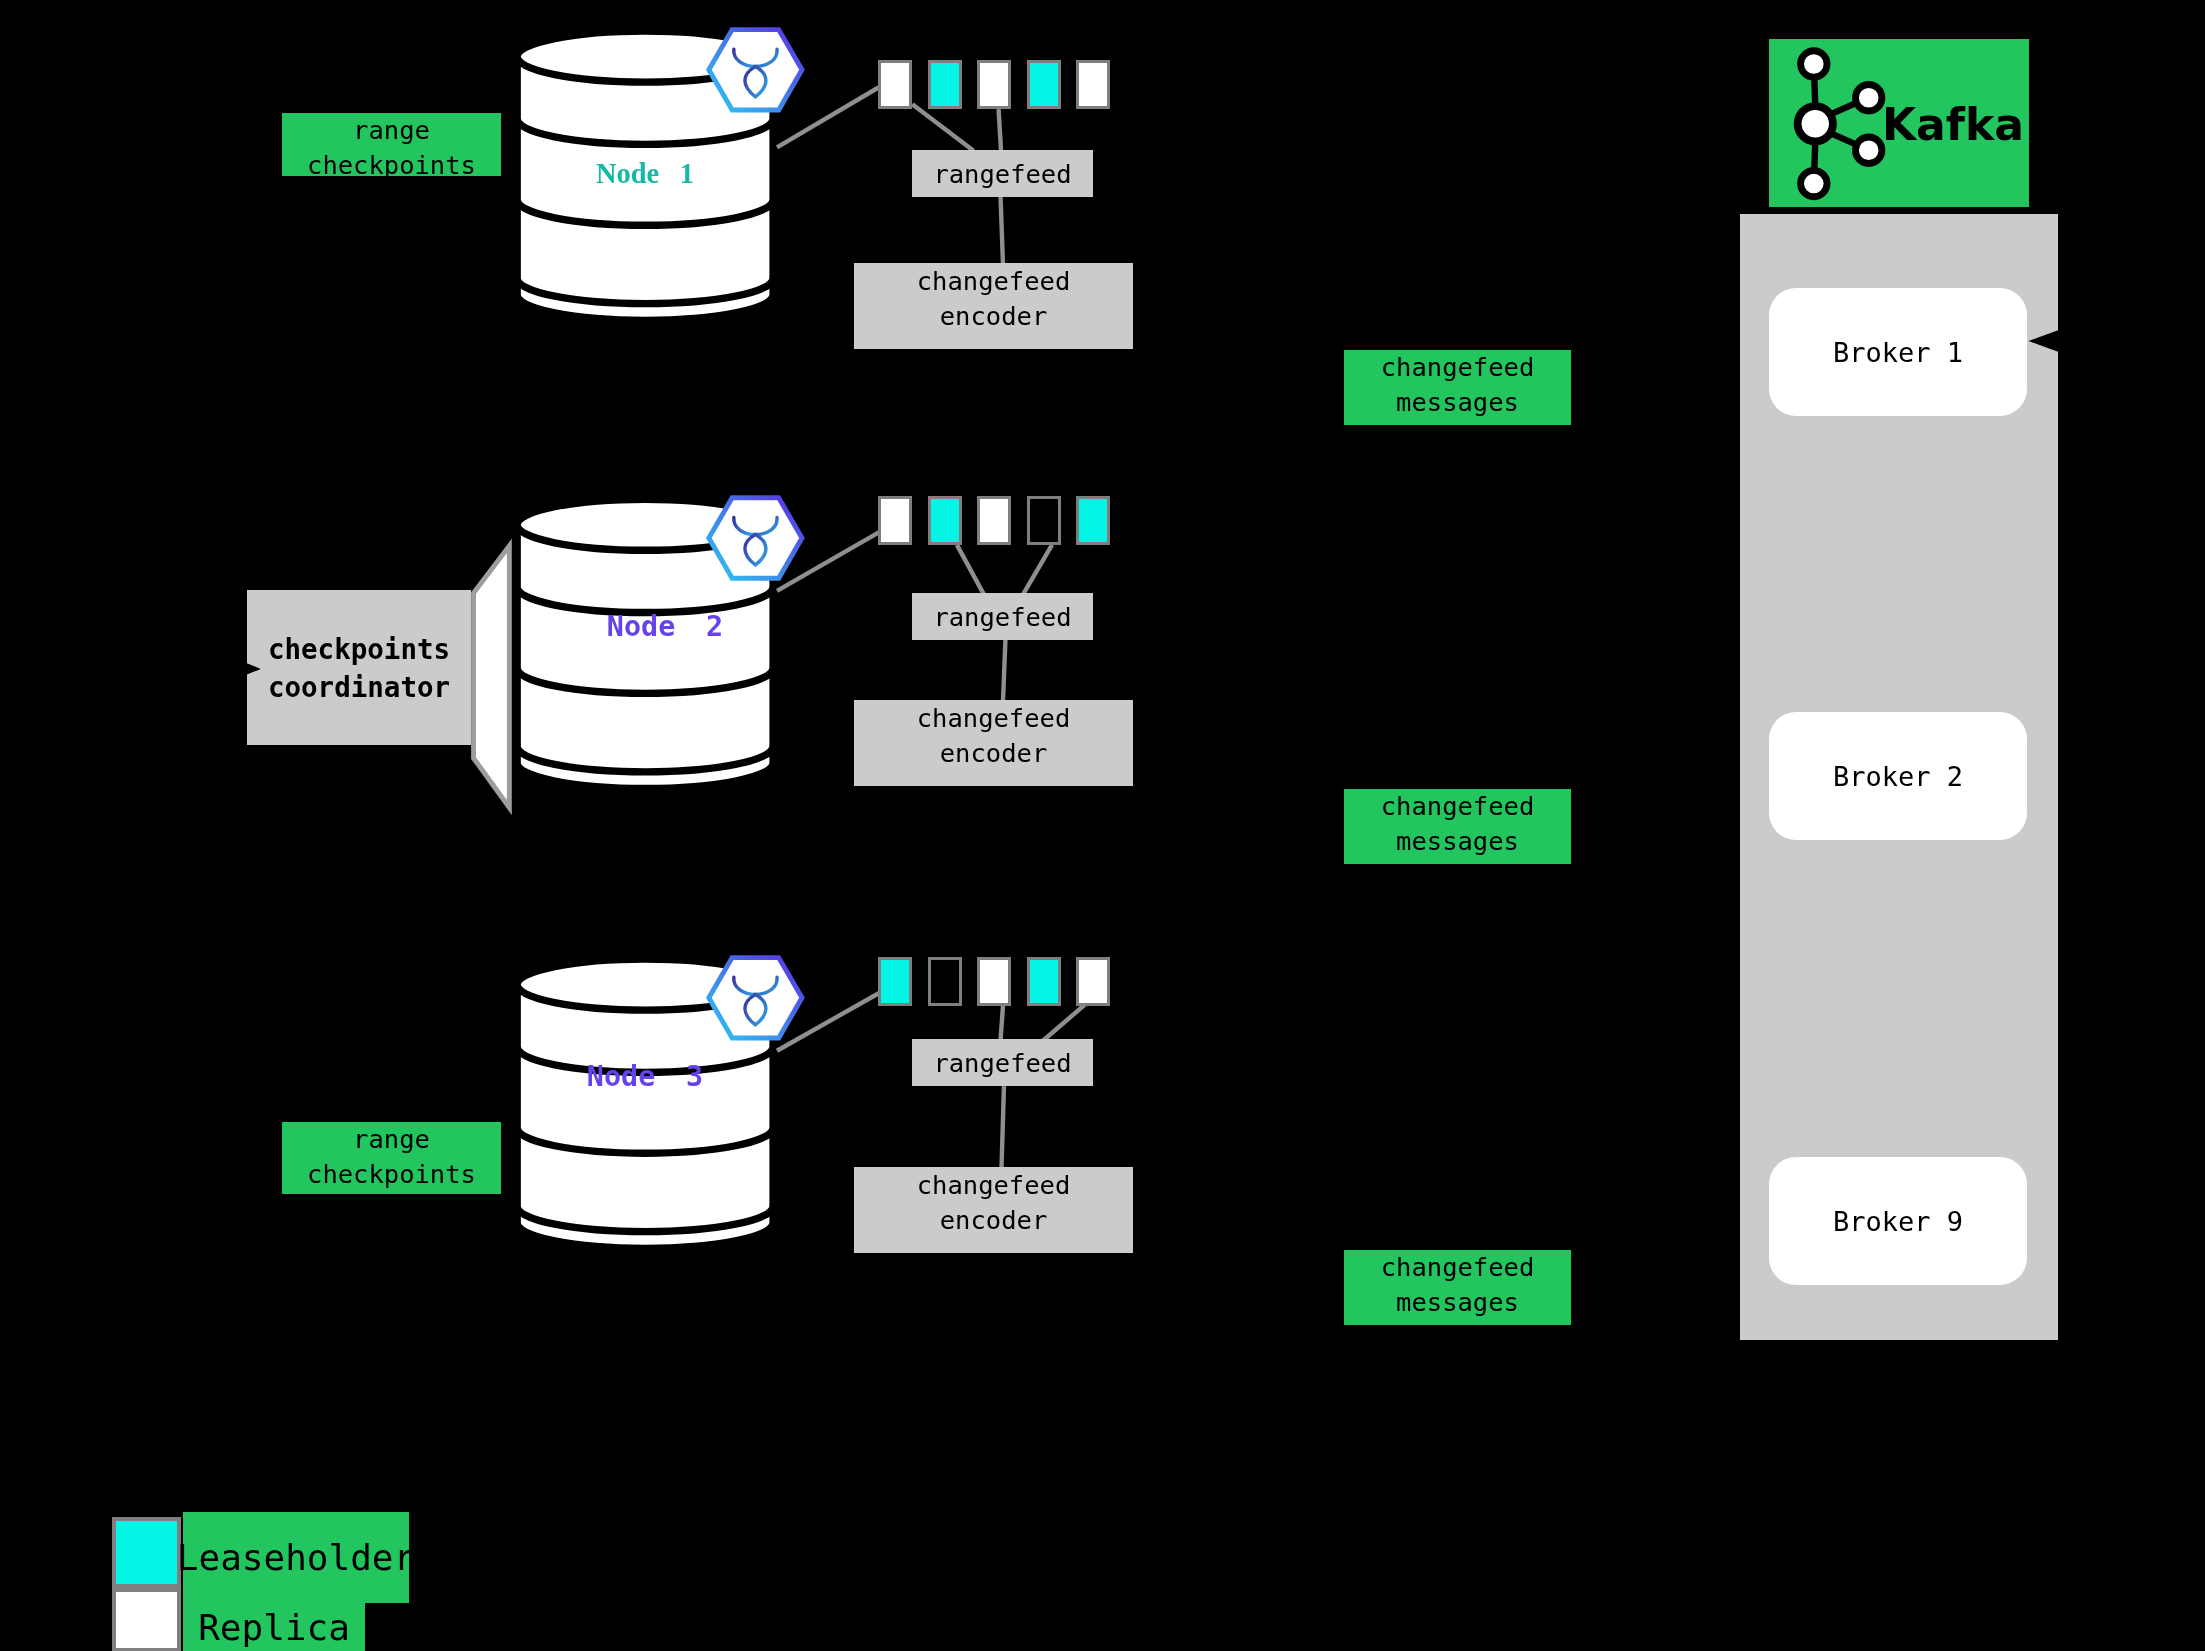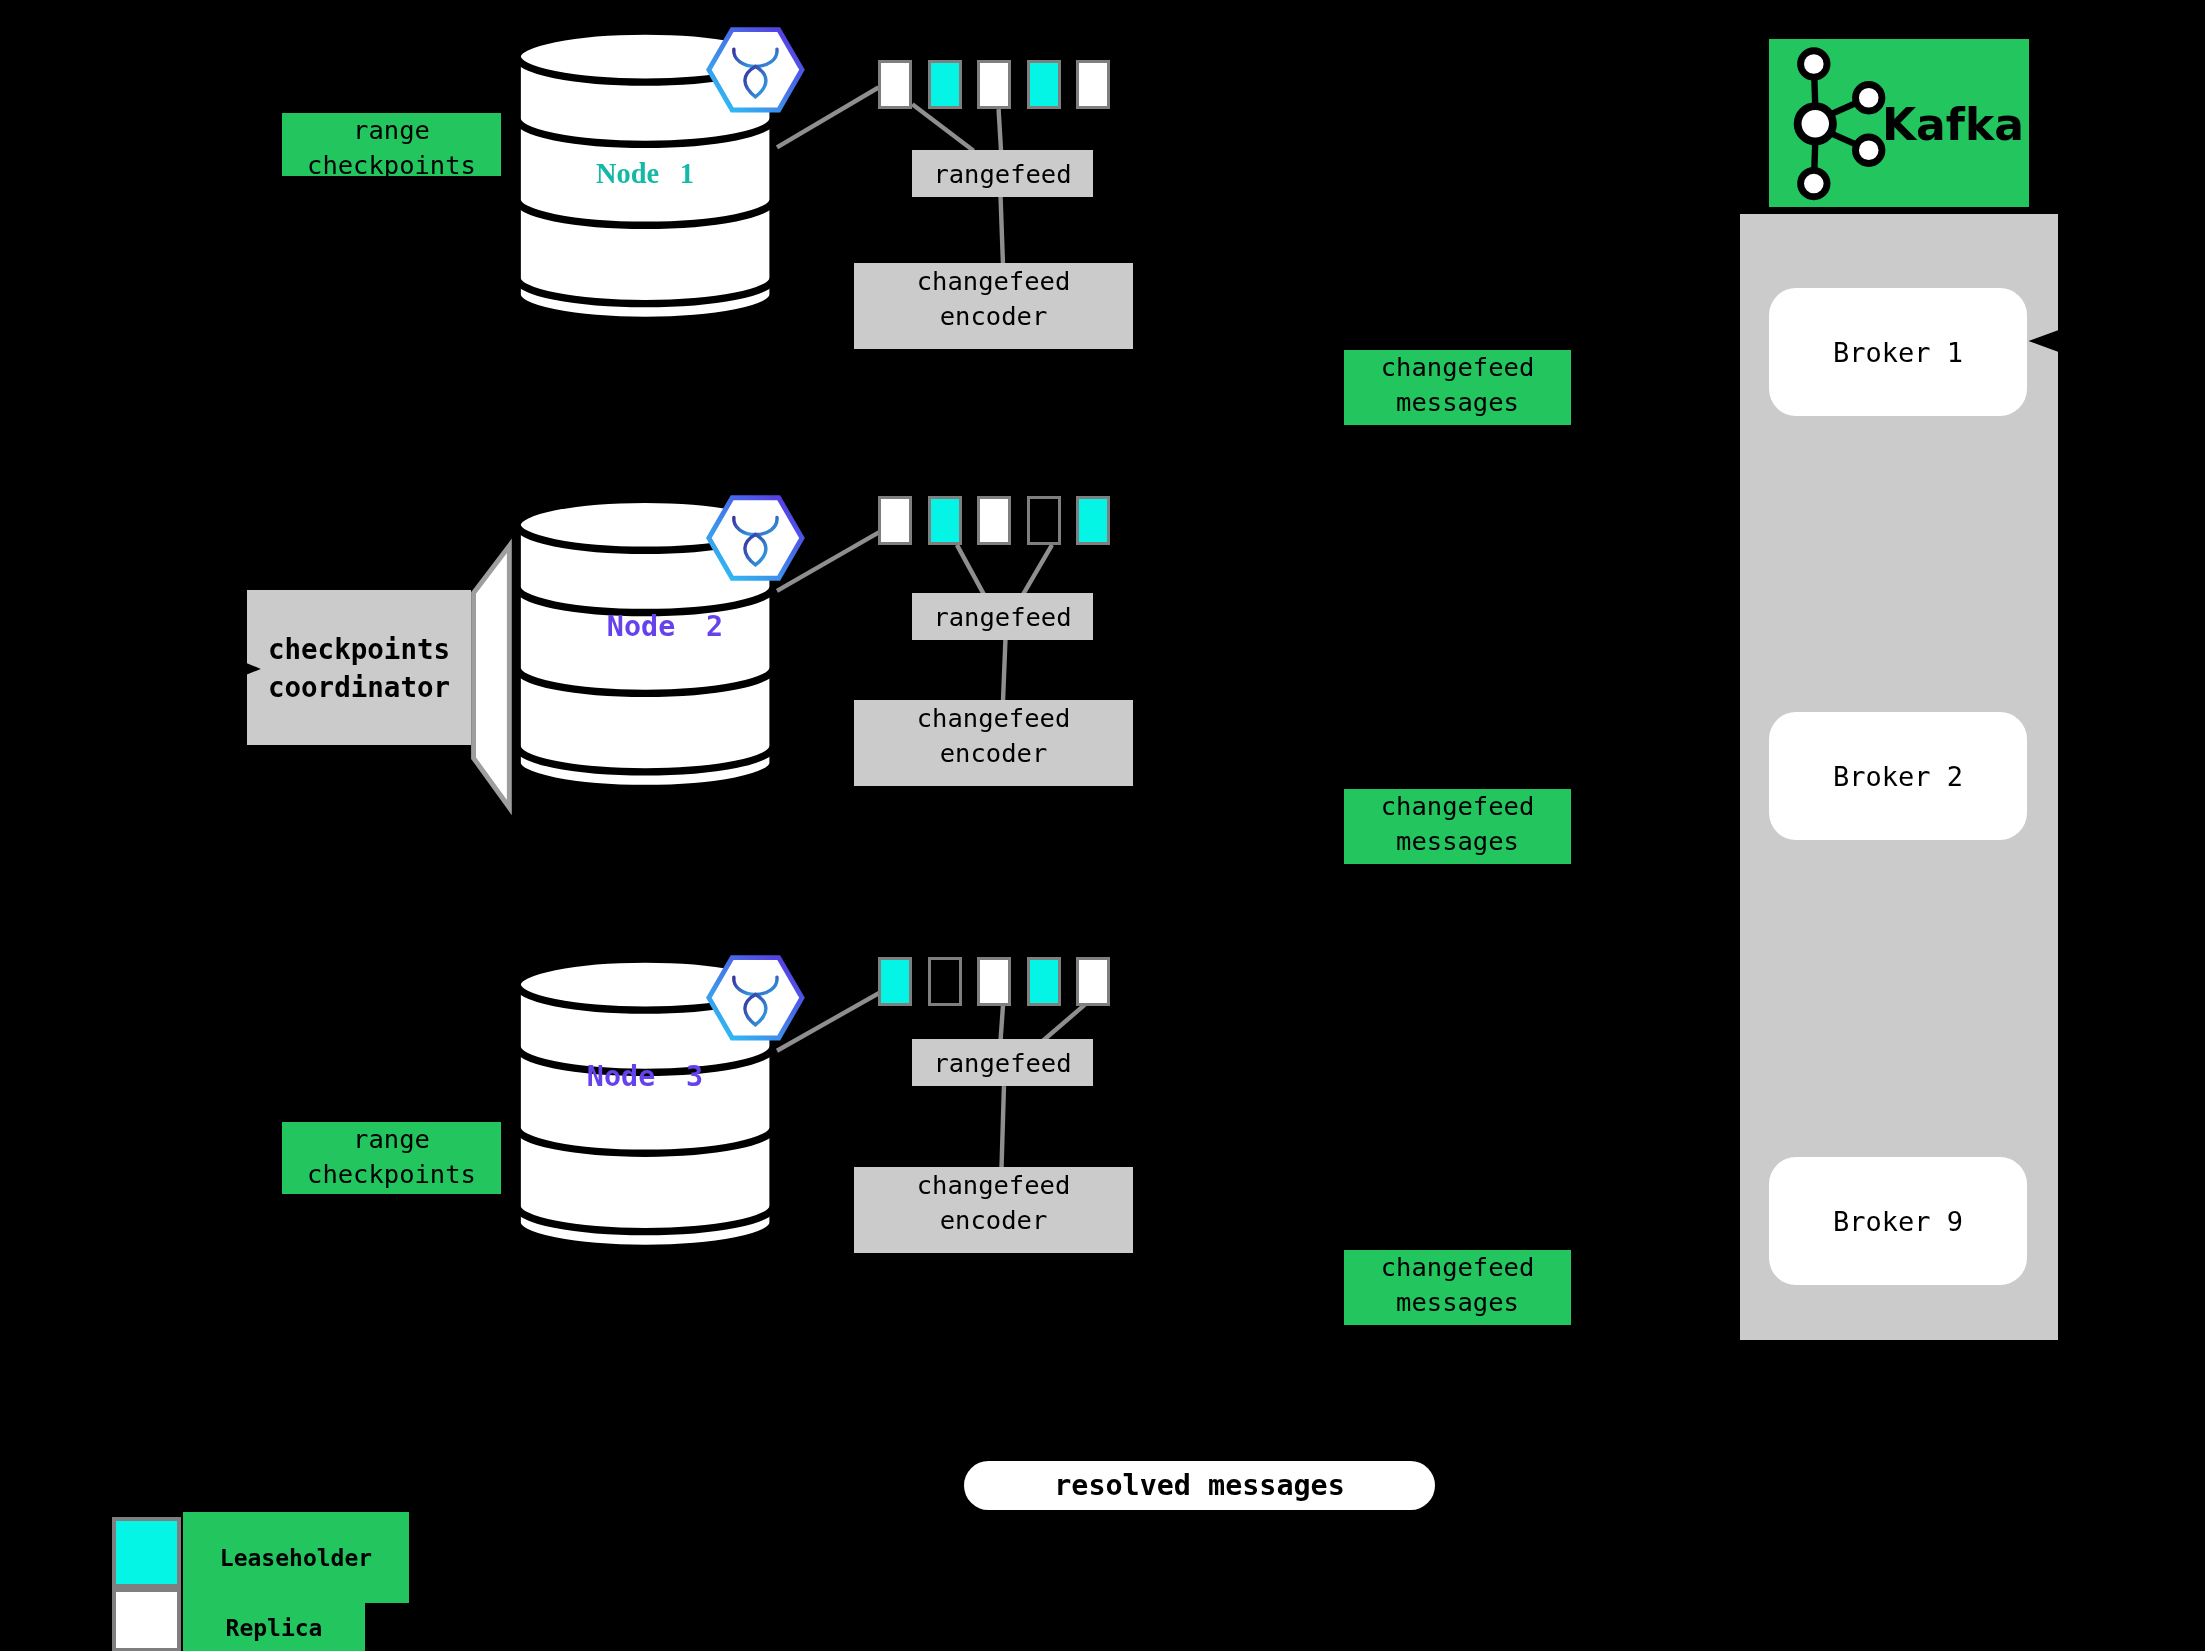--- a/index.html
+++ b/index.html
@@ -15,21 +15,21 @@
   .rangecell{width:34px;height:49px;border:3.9px solid #7F7F7F;background:#fff;z-index:2;}
   .rfbox{left:912px;width:181px;height:47px;z-index:2;font-size:25.5px;}
   .encbox{left:854px;width:279px;height:86px;z-index:2;padding:1px 29px 0 29px;}
   .msgbox{left:1344px;width:227px;height:75px;z-index:2;}
   .ckbox{left:282px;width:219px;z-index:2;overflow:hidden;}
   .nodelabel{left:513px;width:264px;text-align:center;font-weight:bold;font-size:28.4px;
              line-height:35px;word-spacing:13.7px;color:#6642EC;z-index:3;}
   .broker{left:1769px;width:258px;height:128px;border-radius:27px;background:#fff;
           font-size:27px;z-index:2;}
   .legend-swatch{left:112px;width:69px;height:71px;border:4.9px solid #7F7F7F;z-index:2;}
-  .legend-lbl{font-size:23px;z-index:2;font-weight:bold;}
+  .legend-lbl{font-size:36px;z-index:2;}
   #coordinator{left:247px;top:590px;width:224px;height:155px;font-weight:bold;
                font-size:27.5px;line-height:38px;z-index:2;}
   #resolved-pill{left:964px;top:1461px;width:471px;height:49px;border-radius:24.5px;
                  background:#fff;font-weight:bold;font-size:28.4px;z-index:2;}
   #kafka-box{left:1769px;top:39px;width:260px;height:168px;z-index:2;}
   #kafka-title{left:1882px;top:97px;width:147px;height:54px;z-index:3;color:#000;
                font-family:"DejaVu Sans", sans-serif;font-weight:bold;font-size:44px;
                display:flex;align-items:center;}
   #kafka-container{left:1740px;top:214px;width:318px;height:1126px;background:#CBCBCB;z-index:1;}
 </style>
@@ -112,21 +112,20 @@
   <div class="abs graybox rfbox flexc" style="top:1039px">rangefeed</div>
 
   <div class="abs graybox lbl encbox" style="top:263px">changefeed encoder</div>
   <div class="abs graybox lbl encbox" style="top:700px">changefeed encoder</div>
   <div class="abs graybox lbl encbox" style="top:1167px">changefeed encoder</div>
 
   <div class="abs whitebox lbl msgbox" style="top:350px">changefeed messages</div>
   <div class="abs whitebox lbl msgbox" style="top:789px">changefeed messages</div>
   <div class="abs whitebox lbl msgbox" style="top:1250px">changefeed messages</div>
 
-  <div class="abs flexc" id="resolved-pill">resolved messages</div>
 
   <div class="abs legend-swatch" style="top: 1517px; background: rgb(4, 245, 230);"></div>
   <div class="abs legend-swatch" style="top: 1588px; height: 64px; background: rgb(255, 255, 255);"></div>
   <div class="abs whitebox legend-lbl flexc" style="left:183px;top:1512px;width:226px;height:91px">Leaseholder</div>
   <div class="abs whitebox legend-lbl flexc" style="left:183px;top:1603px;width:182px;height:49px">Replica</div>
 
   <svg id="over" class="layer" width="2205" height="1652" viewBox="0 0 4498 3369">
     <defs>
       <linearGradient id="hexg" x1="0" y1="1" x2="1" y2="0">
         <stop offset="0" stop-color="#2BC9F4"></stop>

